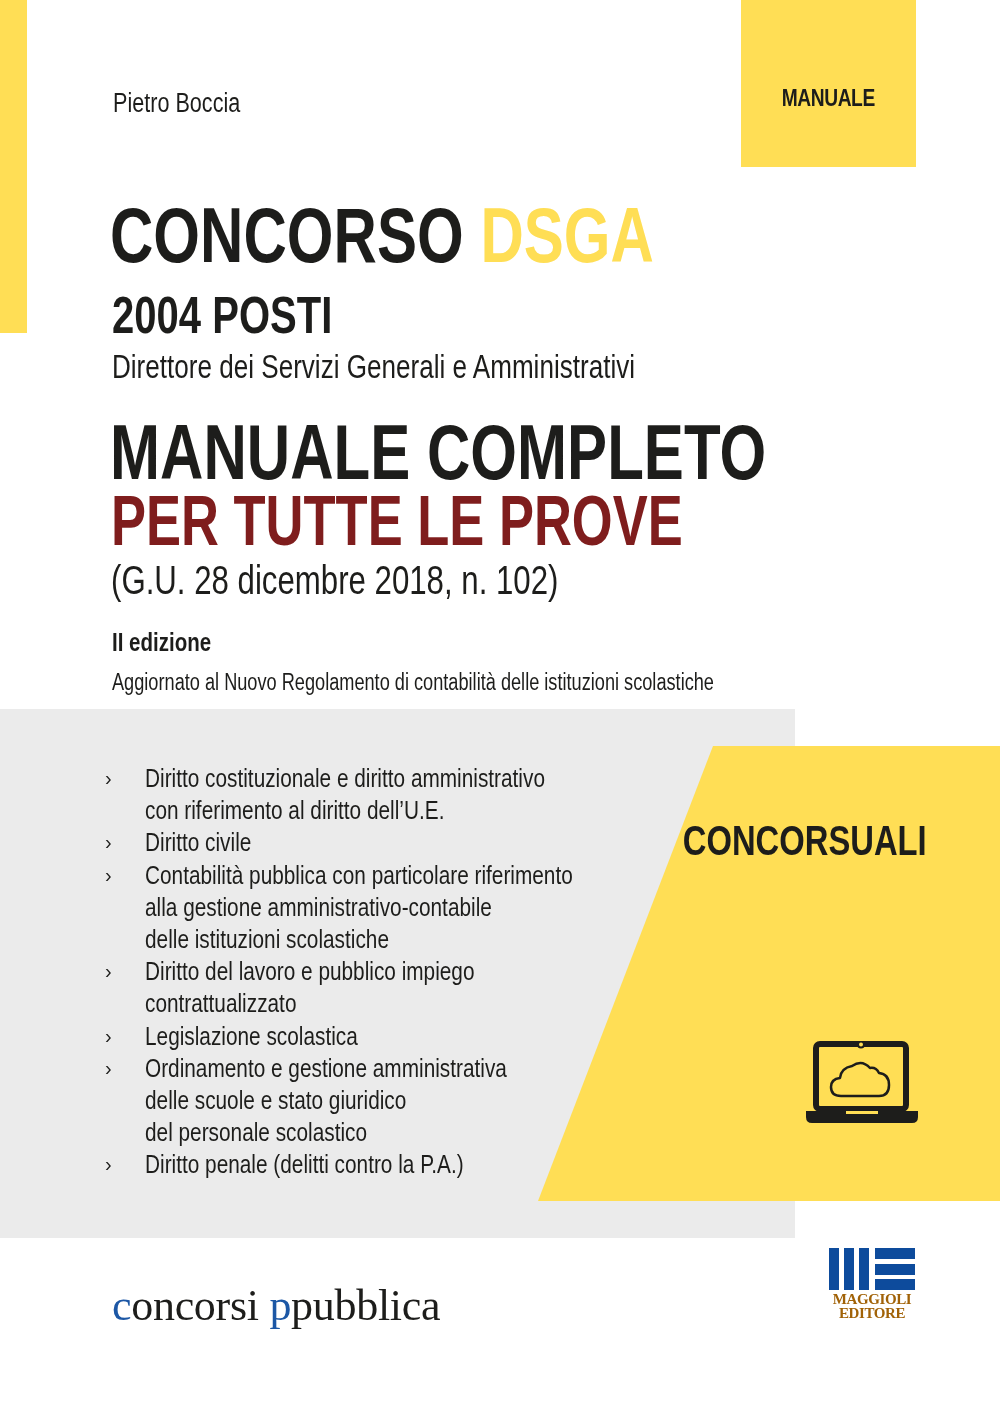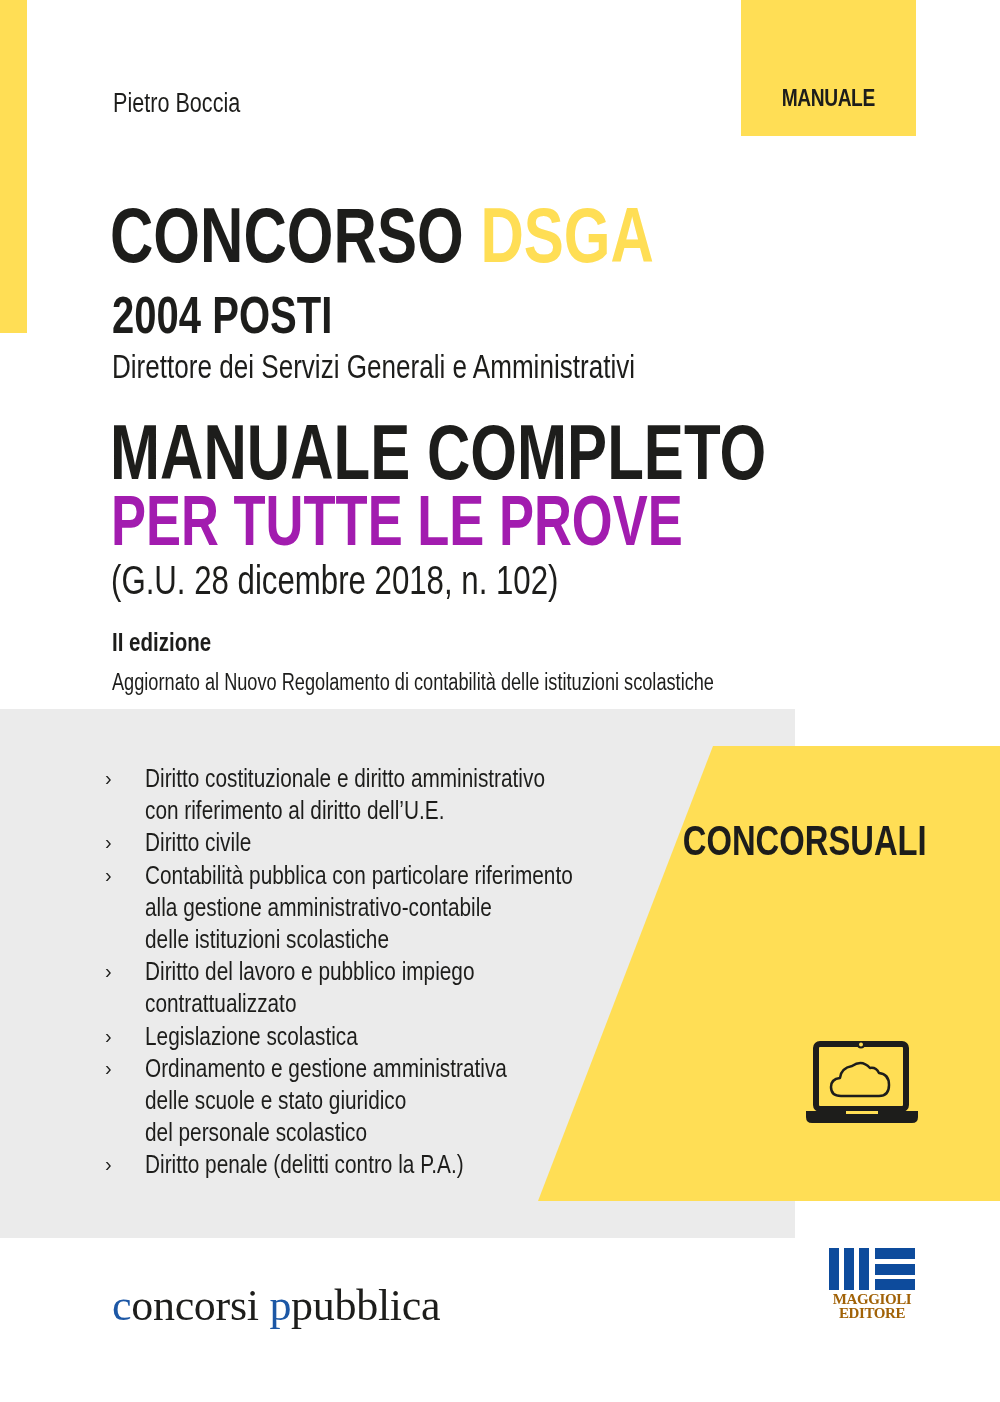--- a/index.html
+++ b/index.html
@@ -7,21 +7,21 @@
       width: 1000px; height: 1402px; position: relative; overflow: hidden;
       background: #ffffff;
       font-family: "Liberation Sans", "DejaVu Sans", sans-serif;
       color: #1d1d1b;
     }
     .abs { position: absolute; }
     .cond { display: inline-block; transform-origin: 0 0; white-space: nowrap; }
 
     
     #left-stripe { left: 0; top: 0; width: 27px; height: 333px; background: #FFDE55; }
-    #manuale-tab { left: 741px; top: 0; width: 175px; height: 136px; background: #FFDE55; }
+    #manuale-tab { left: 741px; top: 0; width: 175px; height: 167px; background: #FFDE55; }
     #manuale-tab .label {
       position: absolute; left: 0; right: 0; top: 84px; text-align: center;
       font-weight: bold; font-size: 24px; letter-spacing: -0.5px;
     }
     #manuale-tab .label span { transform: scaleX(0.8); transform-origin: 50% 0; }
 
     #author { left: 113px; top: 88px; font-size: 27px; }
     #author span { transform: scaleX(0.8); }
 
     #title-main { left: 110px; top: 196px; font-size: 78px; font-weight: bold; line-height: 1; }
@@ -30,21 +30,21 @@
 
     #title-posts { left: 112px; top: 289px; font-size: 52px; font-weight: bold; line-height: 1; }
     #title-posts span { transform: scaleX(0.77); }
 
     #subtitle { left: 112px; top: 350px; font-size: 33px; line-height: 1; }
     #subtitle span { transform: scaleX(0.79); }
 
     #manual-title { left: 110px; top: 413px; font-size: 78px; font-weight: bold; line-height: 1; }
     #manual-title span { transform: scaleX(0.77); }
 
-    #manual-sub { left: 111px; top: 486px; font-size: 70px; font-weight: bold; line-height: 1; color: #a21caf; }
+    #manual-sub { left: 111px; top: 486px; font-size: 70px; font-weight: bold; line-height: 1; color: #7f1d1d; }
     #manual-sub span { transform: scaleX(0.75); }
 
     #gu-ref { left: 111px; top: 560px; font-size: 40px; line-height: 1; }
     #gu-ref span { transform: scaleX(0.78); }
 
     #edition { left: 112px; top: 630px; font-size: 25px; font-weight: bold; line-height: 1; }
     #edition span { transform: scaleX(0.82); }
 
     #update-note { left: 112px; top: 671px; font-size: 23px; line-height: 1; }
     #update-note span { transform: scaleX(0.79); }

